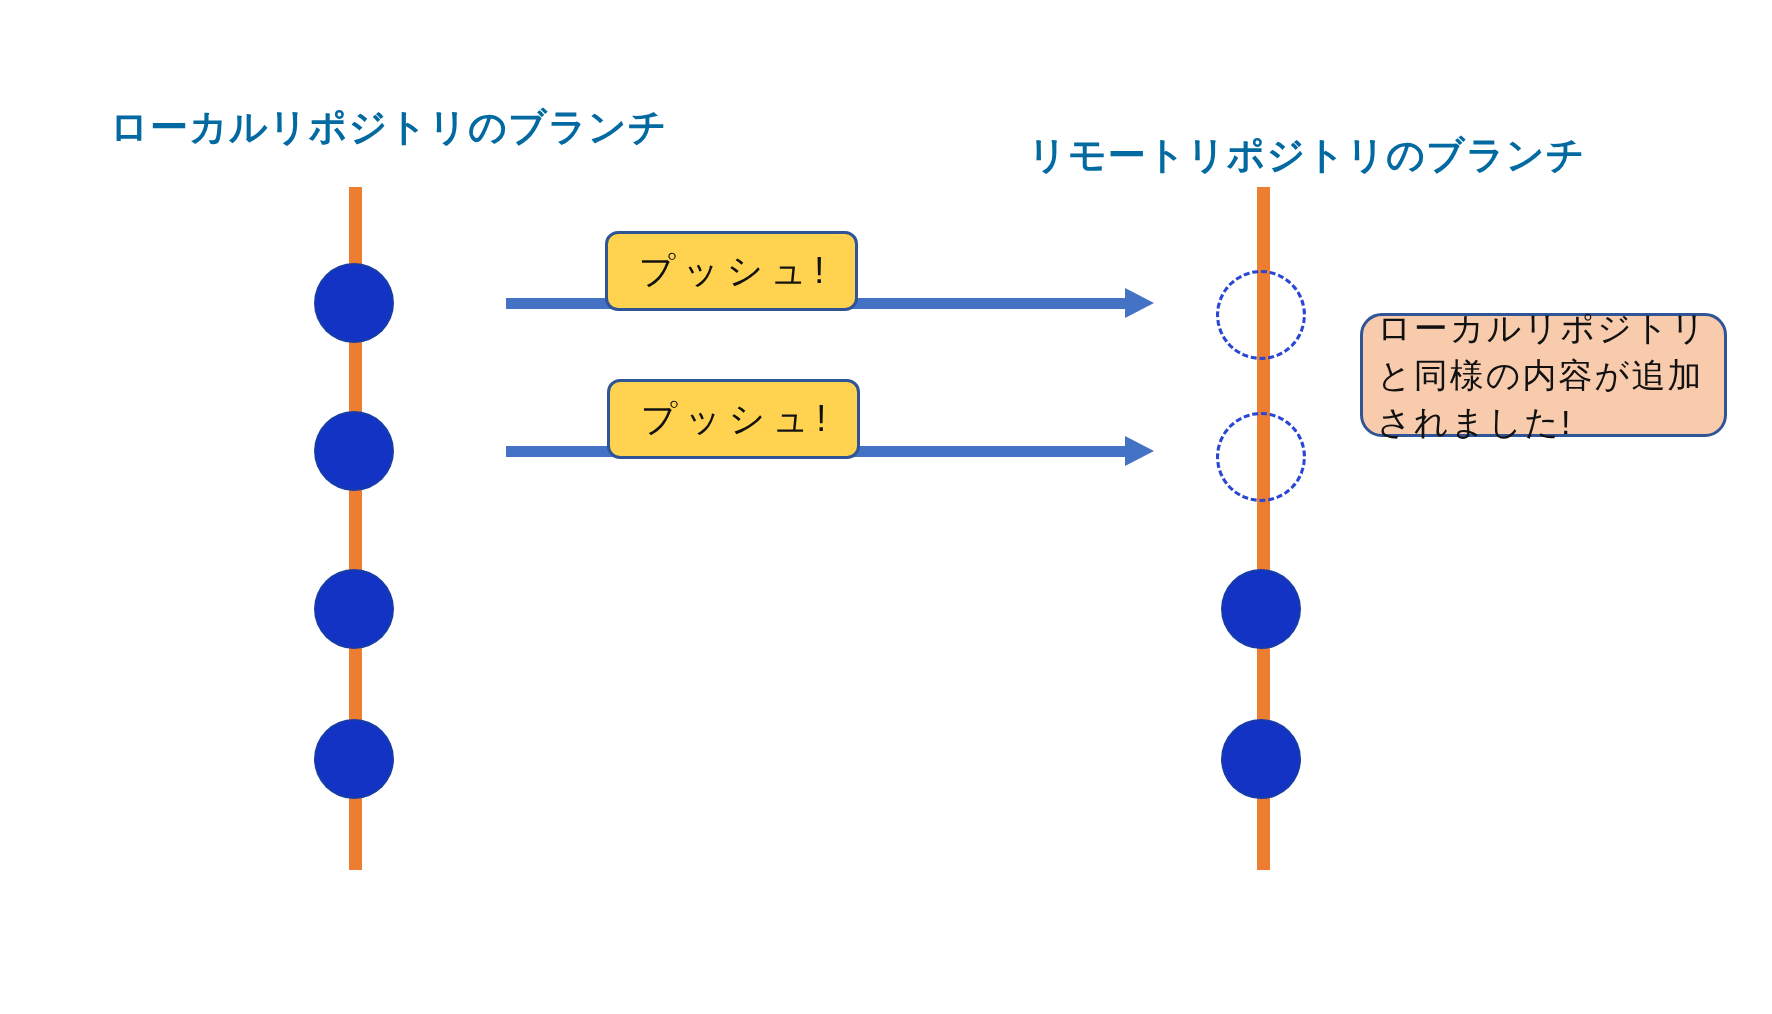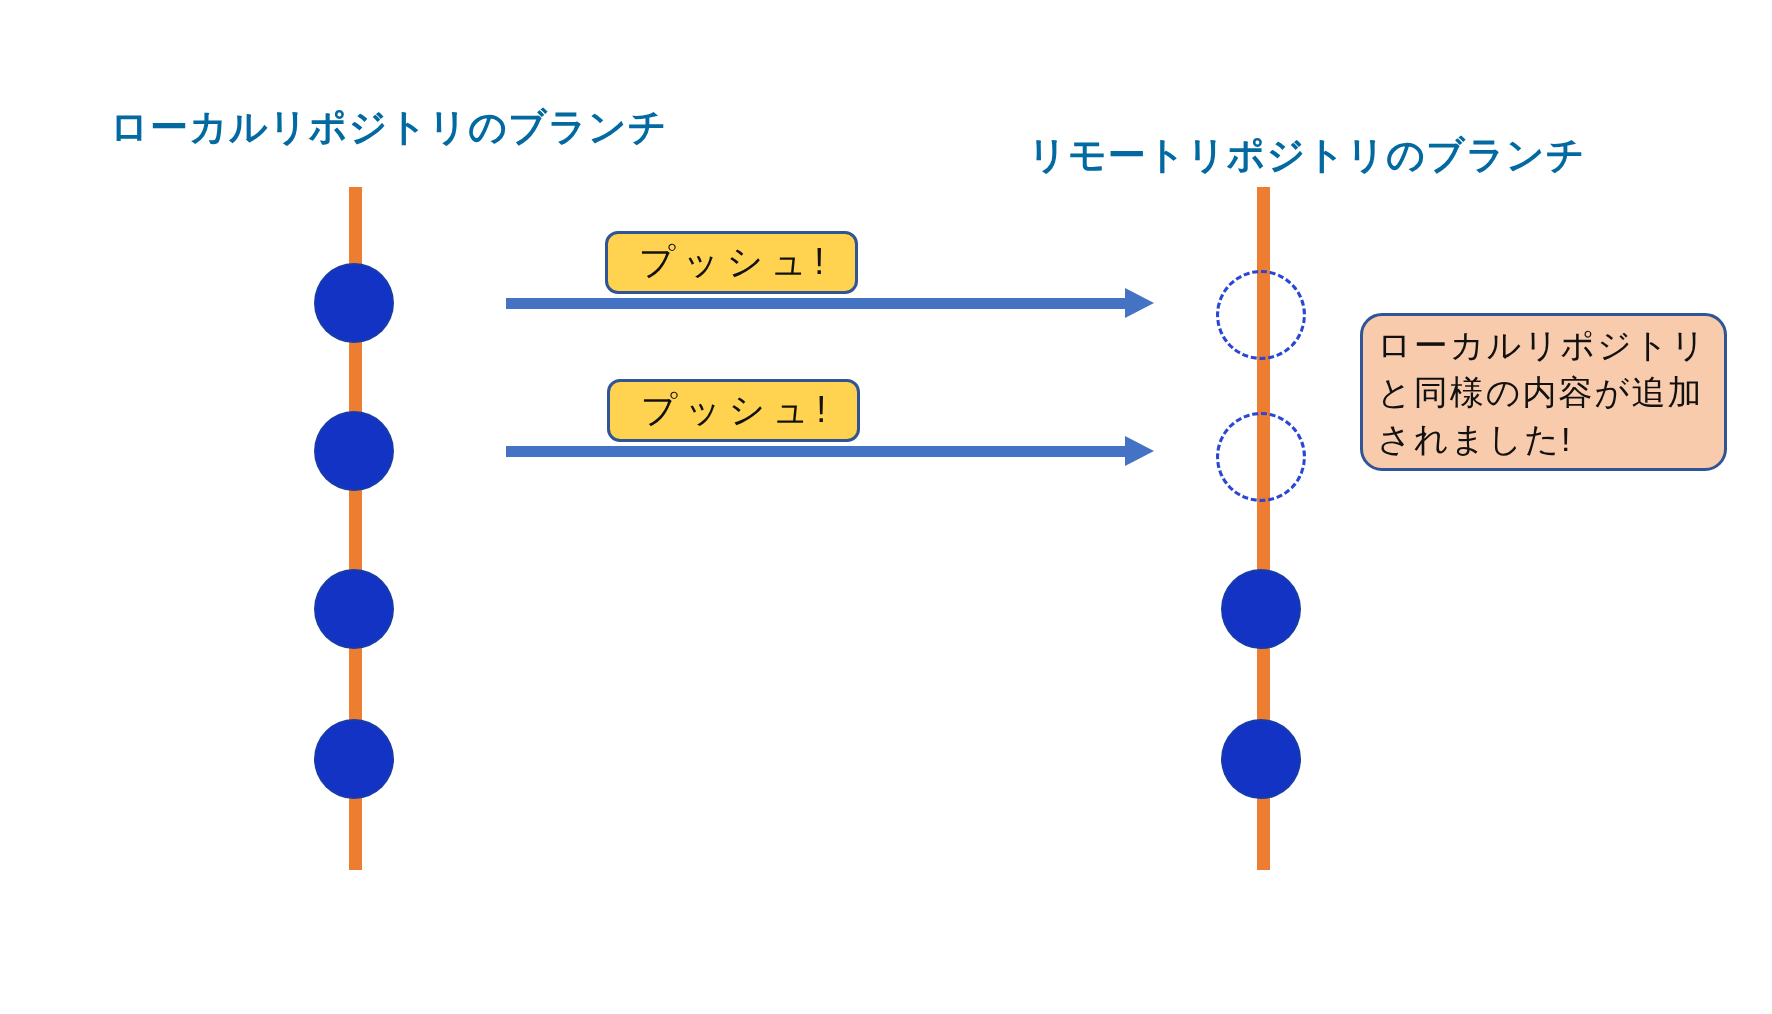--- a/index.html
+++ b/index.html
@@ -75,21 +75,21 @@
     height: 0;
     border-top: 15px solid transparent;
     border-bottom: 15px solid transparent;
     border-left: 29px solid #4472C4;
   }
 
   
   .push-badge {
     position: absolute;
     width: 253px;
-    height: 63px;
+    height: 80px;
     box-sizing: border-box;
     background: #FFD350;
     border: 3px solid #2F5597;
     border-radius: 13px;
     display: flex;
     align-items: center;
     justify-content: center;
     font-size: 36px;
     letter-spacing: 7px;
     color: #111111;
@@ -97,21 +97,21 @@
   }
   .push-badge.b1 { left: 605px; top: 231px; }
   .push-badge.b2 { left: 607px; top: 379px; }
 
   
   .callout {
     position: absolute;
     left: 1360px;
     top: 313px;
     width: 367px;
-    height: 158px;
+    height: 124px;
     box-sizing: border-box;
     background: #F8CBAD;
     border: 3px solid #2F5597;
     border-radius: 22px;
     padding: 5px 14px;
     display: flex;
     align-items: center;
   }
   .callout-text {
     font-size: 34px;

